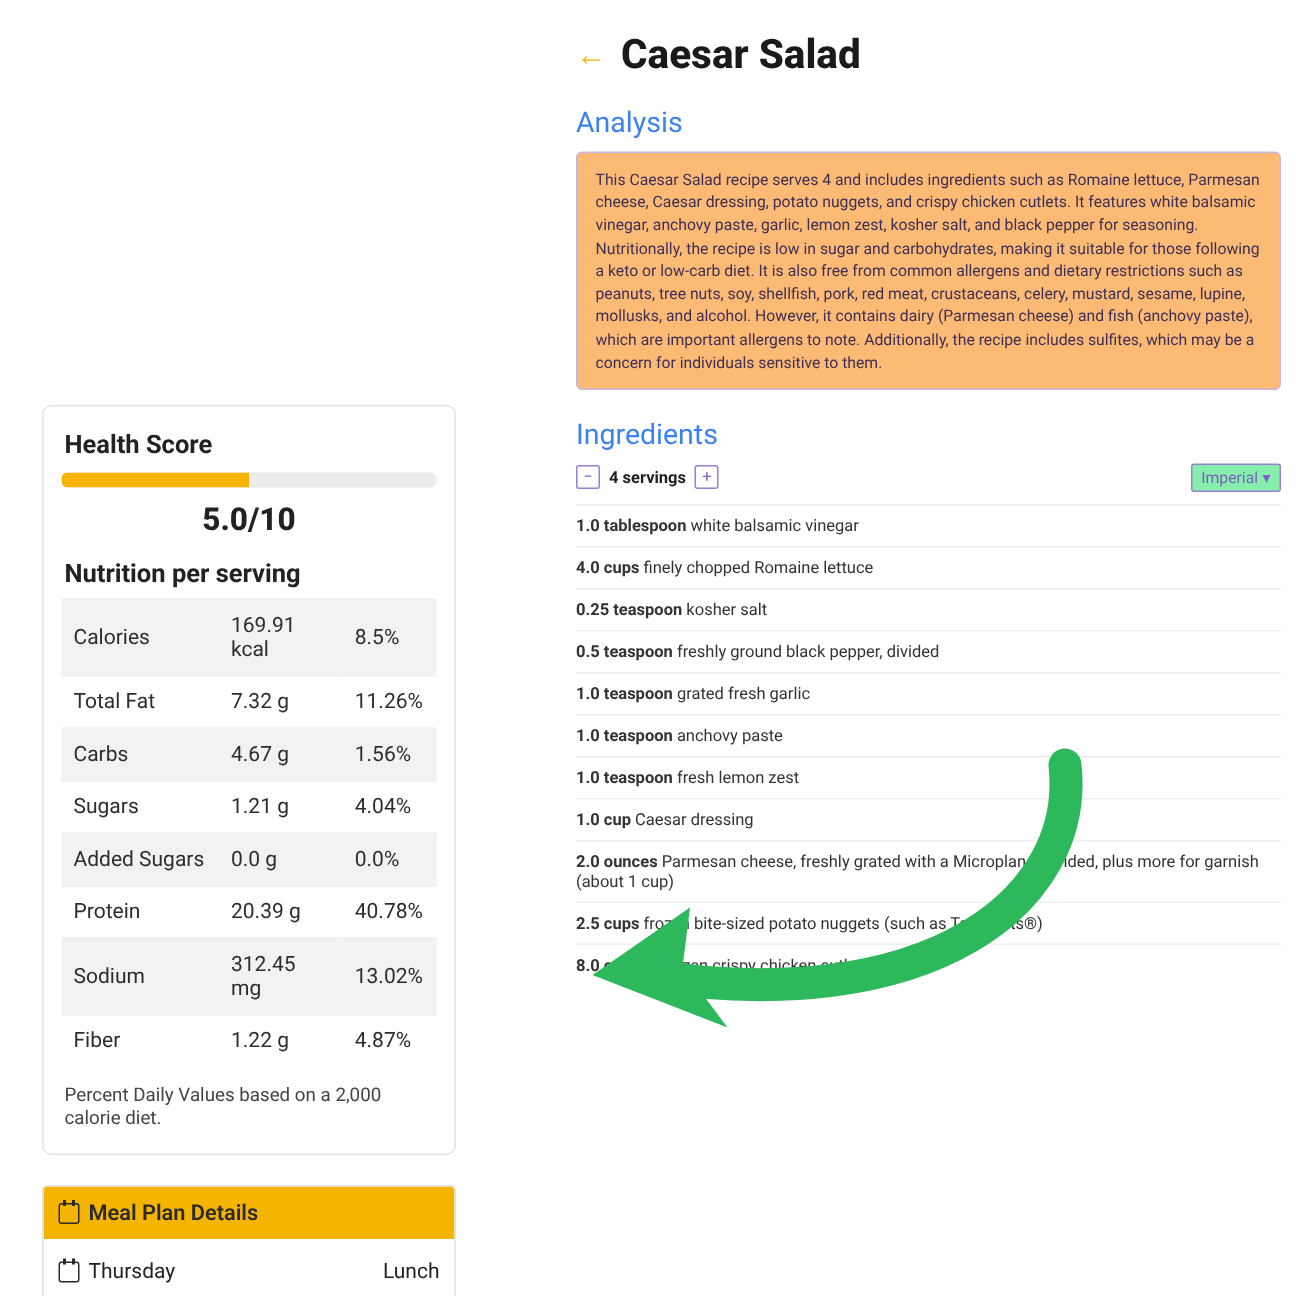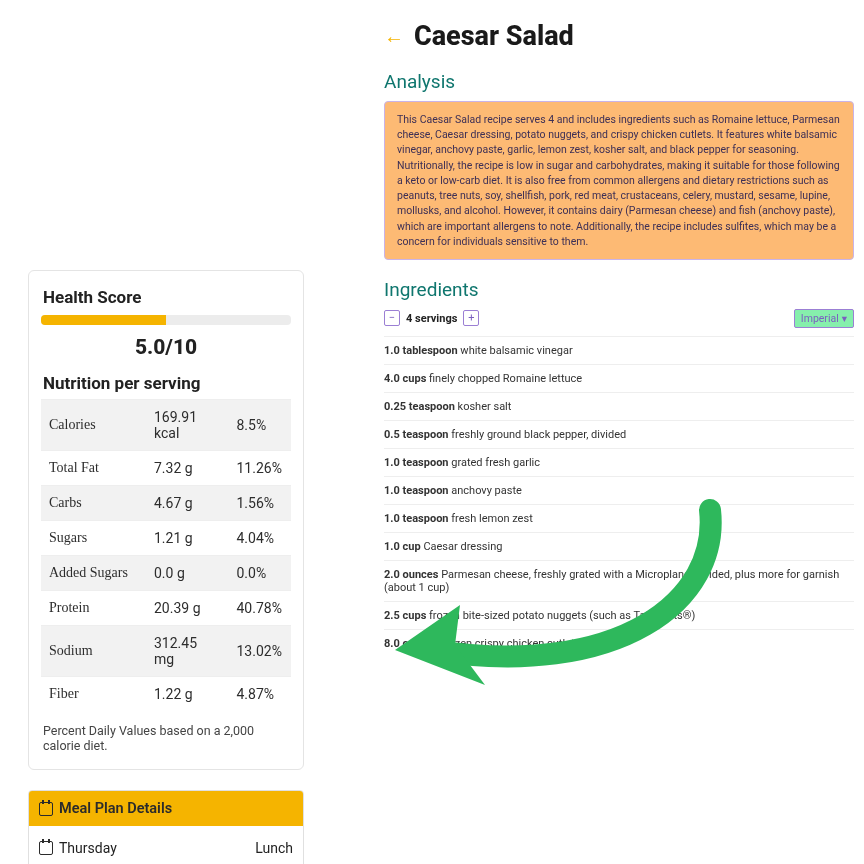--- a/index.html
+++ b/index.html
@@ -9,36 +9,36 @@
   .hs-title { font-size: 17px; font-weight: 700; margin: 4px 0 8px 2px; }
   .hs-bar { width: 100%; height: 10px; background: #ececec; border-radius: 4px; overflow: hidden; }
   .hs-fill { height: 100%; background: #f5b400; width: 50%; }
   .hs-value { text-align: center; font-size: 21px; font-weight: 800; margin: 10px 0 14px 0; }
   .np-title { font-size: 17px; font-weight: 700; margin: 0 0 6px 2px; }
   .ntable { width: 100%; border-collapse: collapse; font-size: 14px; }
   .ntable tr { border-top: 1px solid #eee; }
   .ntable tr:nth-child(odd) { background: #f2f2f2; }
   .ntable tr:nth-child(even) { background: #fff; }
   .ntable td { padding: 9px 8px; color: #2d2d2d; }
-  .ntable td:first-child { width: 42%; font-family: Liberation Serif, serif; }
+  .ntable td:first-child { width: 42%; }
   .ntable td:nth-child(2) { width: 33%; }
   .footnote { font-size: 12.5px; color: #444; margin: 12px 2px 2px 2px; }
   .meal-box { margin-top: 20px; border: 1px solid #e0e0e0; border-radius: 4px; overflow: hidden; }
   .meal-head { background: #f5b400; padding: 9px 10px; font-size: 14.5px; font-weight: 600; color: #2b2b2b; display: flex; align-items: center; gap: 6px; }
   .meal-row { padding: 14px 10px; font-size: 14px; display: flex; align-items: center; justify-content: space-between; }
   .meal-row .left { display: flex; align-items: center; gap: 6px; }
   .cal-icon { width: 14px; height: 14px; border: 1.5px solid #2b2b2b; border-radius: 2px; position: relative; display: inline-block; }
   .cal-icon::before { content: ""; position: absolute; top: -3px; left: 2px; width: 2px; height: 4px; background: #2b2b2b; }
   .cal-icon::after { content: ""; position: absolute; top: -3px; right: 2px; width: 2px; height: 4px; background: #2b2b2b; }
 
   .right-panel { position: absolute; left: 384px; top: 20px; width: 470px; }
   .title-row { display: flex; align-items: center; gap: 10px; margin-bottom: 18px; }
   .back-arrow { color: #f5b400; font-size: 20px; font-weight: 700; cursor: pointer; }
   .page-title { font-size: 27px; font-weight: 800; color: #1a1a1a; }
-  .section-h { font-size: 19px; font-weight: 400; color: #0f766e; margin-bottom: 8px; }
+  .section-h { font-size: 19px; font-weight: 400; color: #3b82f6; margin-bottom: 8px; }
   .analysis-box { background: #fdba74; border: 1px solid #c9b3e8; border-radius: 4px; padding: 10px 12px; font-size: 10.5px; line-height: 1.45; color: #3d2f55; margin-bottom: 18px; }
   .ing-header { display: flex; align-items: center; justify-content: space-between; margin: 6px 0 8px 0; }
   .serv-group { display: flex; align-items: center; gap: 6px; font-size: 12px; }
   .sq-btn { width: 16px; height: 16px; border: 1px solid #9b7fd4; color: #7b5fc0; font-size: 11px; line-height: 14px; text-align: center; border-radius: 2px; background: #fff; cursor: pointer; }
   .serv-label { font-weight: 700; font-size: 11px; }
   .unit-btn { border: 1px solid #9b7fd4; color: #7b5fc0; font-size: 10.5px; padding: 2px 6px; border-radius: 2px; background: #86efac; cursor: pointer; display: flex; align-items: center; gap: 3px; }
   .ing-list { font-size: 11px; }
   .ing-row { padding: 7px 0; border-top: 1px solid #eee; color: #333; }
   .ing-row .amt { font-weight: 700; }
 

